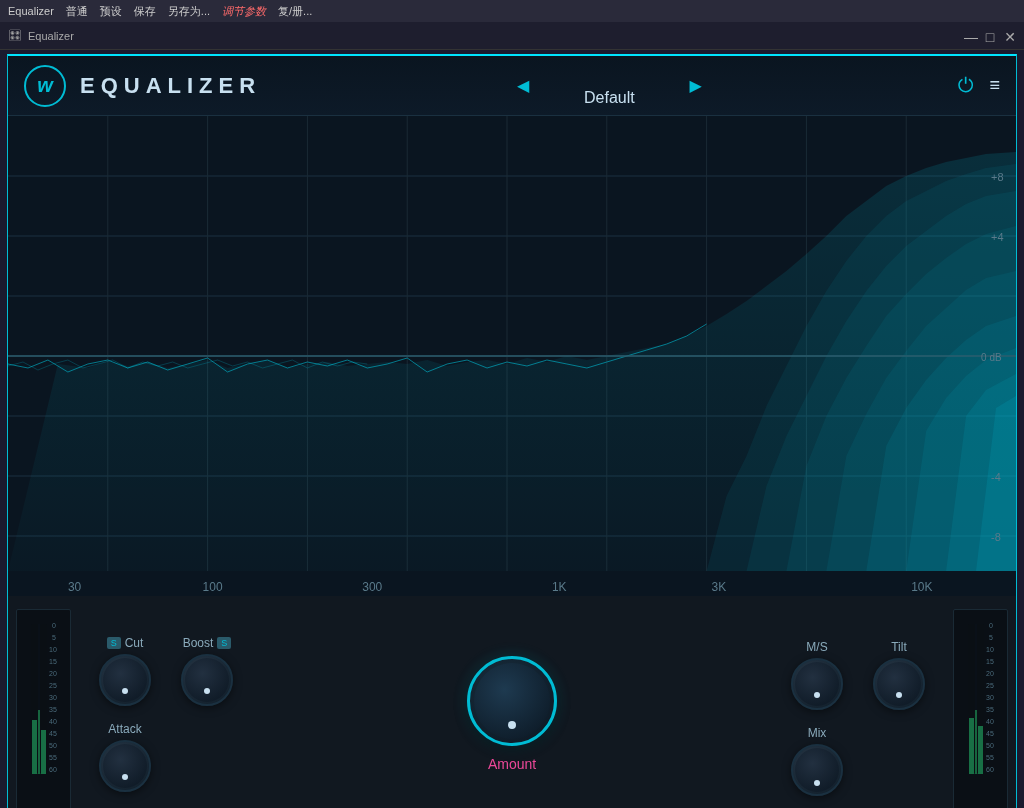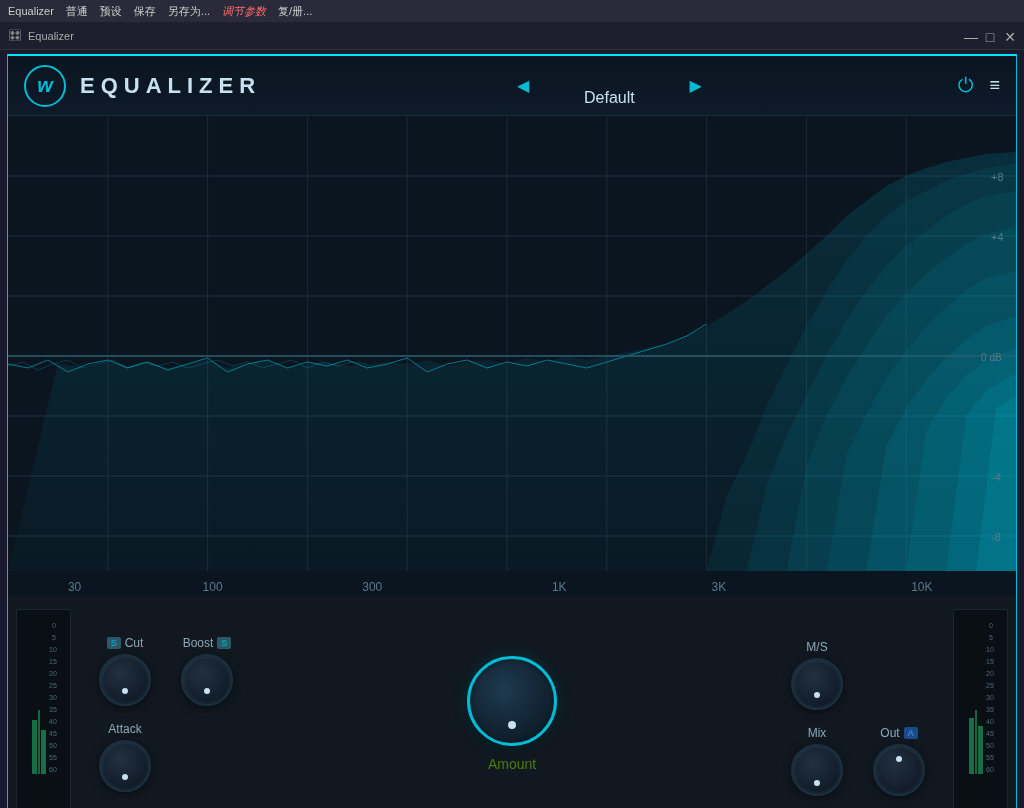--- a/index.html
+++ b/index.html
@@ -277,21 +277,21 @@
 
     .amount-center {
       display: flex;
       flex-direction: column;
       align-items: center;
       gap: 6px;
     }
 
     .amount-label {
       font-size: 14px;
-      color: #4d7c0f;
+      color: #ec4899;
       margin-top: 4px;
     }
   </style>
 </head>
 <body>
 
 <div class="os-bar">
   <span>Equalizer</span>
   <span>普通</span>
   <span>预设</span>
@@ -492,42 +492,41 @@
 
           <div class="knob-group">
             <div class="knob-label">
               <span>M/S</span>
             </div>
             <div class="knob-outer">
               <div class="knob-dot" style="bottom:10px; left:50%; transform:translateX(-50%);"></div>
             </div>
           </div>
 
+          <div class="knob-group">
+            <div class="knob-label">
+              <span>Tilt</span>
+            </div>
+            <div class="knob-outer">
+              <div class="knob-dot" style="bottom:10px; left:50%; transform:translateX(-50%);"></div>
+            </div>
+          </div>
         </div>
 
         <div style="display:flex; gap:30px; align-items:flex-end;">
 
           <div class="knob-group">
             <div class="knob-label">
               <span>Mix</span>
             </div>
             <div class="knob-outer">
               <div class="knob-dot" style="bottom:8px; left:50%; transform:translateX(-50%);"></div>
             </div>
           </div>
 
-          <div class="knob-group">
-            <div class="knob-label">
-              <span>Out</span>
-              <span class="knob-badge-a">A</span>
-            </div>
-            <div class="knob-outer">
-              <div class="knob-dot" style="top:10px; left:50%; transform:translateX(-50%);"></div>
-            </div>
-          </div>
         </div>
       </div>
     </div>
 
     <div class="vu-meter">
       <svg width="55" height="210">
         <text x="36" y="18" fill="#4a6a7a" font-size="7">0</text>
         <text x="36" y="30" fill="#4a6a7a" font-size="7">5</text>
         <text x="33" y="42" fill="#4a6a7a" font-size="7">10</text>
         <text x="33" y="54" fill="#4a6a7a" font-size="7">15</text>

